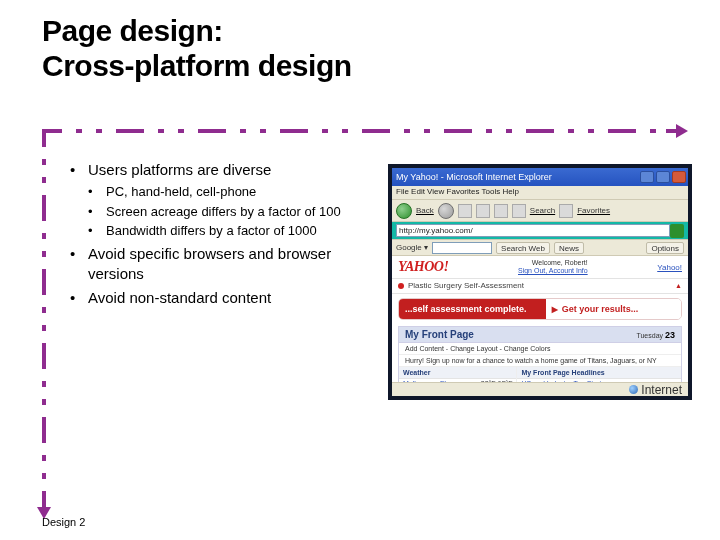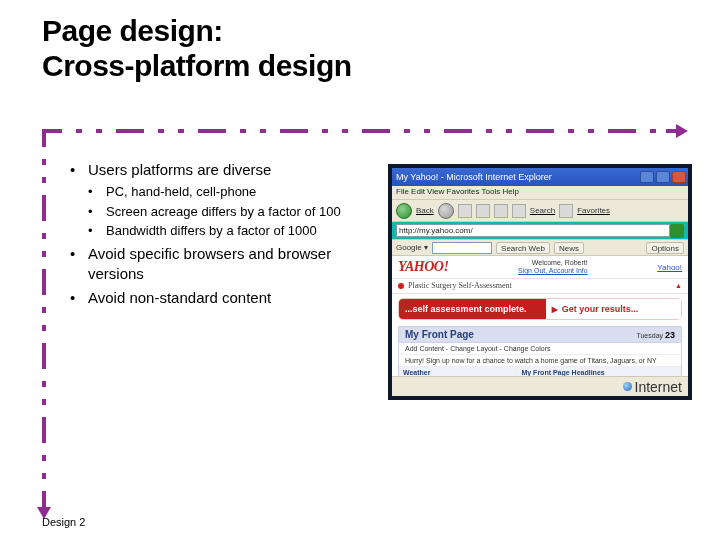--- a/index.html
+++ b/index.html
@@ -188,21 +188,21 @@
     font-family: "Times New Roman", serif;
     font-weight:900;font-style:italic;font-size:14px;color:#d02020;
     letter-spacing:-0.5px;
   }
   .ylogo b{color:#d02020;}
   .welcome{font-size:7px;color:#333;text-align:right;line-height:1.1;}
   .welcome a{color:#2a52be;text-decoration:underline;}
   .plastic{
     font-size:8px;color:#444;border-bottom:1px solid #e3e3e3;
     padding:2px 6px 3px 6px;
-    display:flex;align-items:center;gap:4px;font-family:Liberation Serif, serif;
+    display:flex;align-items:center;gap:4px;
   }
   .plastic .dot{width:6px;height:6px;border-radius:50%;background:#d02020;flex:none;}
   .banner{
     margin:4px 6px 0 6px;height:22px;
     display:flex;border:1px solid #e5caca;border-radius:5px;overflow:hidden;
   }
   .banner .left{flex:0 0 52%;background:#c21f1f;color:#fff;font-size:9px;font-weight:bold;
     display:flex;align-items:center;padding:0 6px;}
   .banner .right{flex:1;background:#fff;color:#c21f1f;font-size:9px;font-weight:bold;
     display:flex;align-items:center;padding:0 6px;gap:4px;}
@@ -223,22 +223,22 @@
   .mfp .links span{color:#333;}
   .mfp .cols{display:flex;font-size:7px;}
   .mfp .wcol{flex:0 0 42%;border-right:1px solid #eee;}
   .mfp .wcol .whd, .mfp .hcol .whd{
     background:#eef1f7;color:#26407a;font-weight:bold;padding:2px 4px;border-bottom:1px solid #e4e4e4;
   }
   .mfp .wcol .row{display:flex;justify-content:space-between;padding:1px 4px;color:#2a52be;}
   .mfp .wcol .row span.t{color:#333;}
   .mfp .hcol{flex:1;}
   .shot .status{
-    position:absolute;left:0;right:0;bottom:0;height:20px;background:#ece9d8;
-    border-top:1px solid #cfcab4;font-size:14px;color:#333;
+    position:absolute;left:0;right:0;bottom:0;height:14px;background:#ece9d8;
+    border-top:1px solid #cfcab4;font-size:12px;color:#333;
     display:flex;justify-content:flex-end;align-items:center;padding:0 6px;gap:3px;
   }
   .shot .status .globe{width:9px;height:9px;background:radial-gradient(circle at 35% 35%,#9fd0ff,#2a66b5);border-radius:50%;}
 </style>
 </head>
 <body>
 
 <div class="title">
   <div>Page design:</div>
   <div>Cross-platform design</div>

